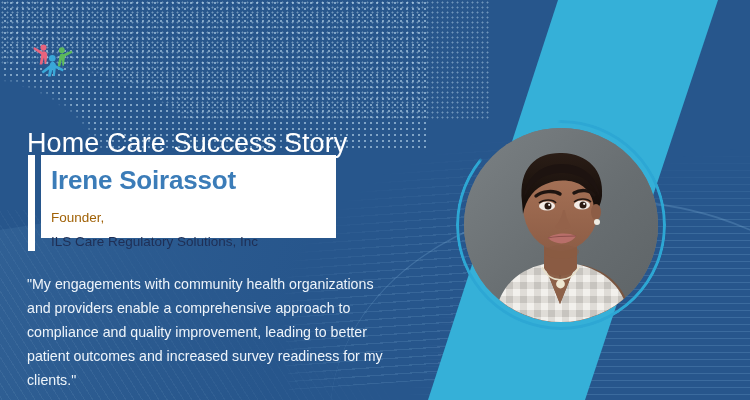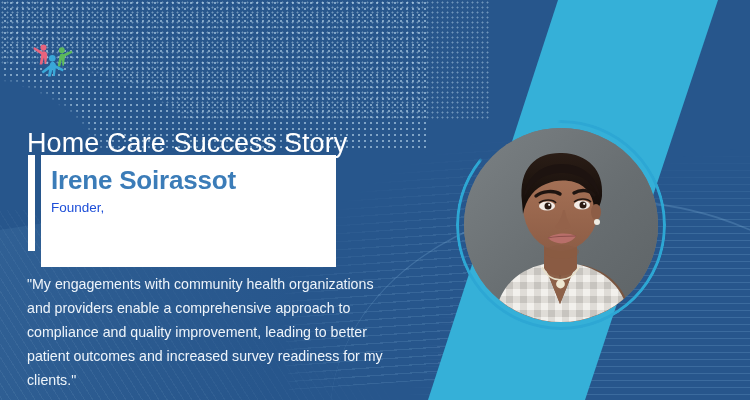--- a/index.html
+++ b/index.html
@@ -154,39 +154,39 @@
     top: 155px;
     width: 7px;
     height: 96px;
     background: #ffffff;
   }
   .name-card {
     position: absolute;
     left: 41px;
     top: 155px;
     width: 295px;
-    height: 112px;
+    height: 83px;
     background: #ffffff;
     box-sizing: border-box;
     padding: 10px 0 0 10px;
   }
   .person-name {
     color: #3b7cb8;
     font-size: 26px;
     font-weight: 700;
     line-height: 30px;
     letter-spacing: -0.2px;
     white-space: nowrap;
   }
   .person-role {
-    color: #1d4ed8;
+    color: #a16207;
     font-size: 13.5px;
     font-weight: 400;
     line-height: 21px;
-    margin-top: 2px;
+    margin-top: 12px;
     white-space: nowrap;
   }
   .person-company {
     color: #1f2f55;
     font-size: 13.5px;
     font-weight: 400;
     line-height: 21px;
     margin-top: 3px;
     white-space: nowrap;
   }
@@ -262,20 +262,21 @@
     <path d="M22.0 21.5 L11.6 29.4 L13.0 31.4 L23.2 24.6 Z" fill="#3aa8d8"></path>
     <path d="M22.6 21.5 L33.8 27.2 L32.8 29.4 L21.9 24.6 Z" fill="#3aa8d8"></path>
   </svg>
 
   <div class="headline">Home Care Success Story</div>
 
   <div class="accent-bar"></div>
   <div class="name-card">
     <div class="person-name">Irene Soirassot</div>
     <div class="person-role">Founder,</div>
+    <div class="person-company">ILS Care Regulatory Solutions, Inc</div>
   </div>
 
   <div class="quote">"My engagements with community health organizations and providers enable a comprehensive approach to compliance and quality improvement, leading to better patient outcomes and increased survey readiness for my clients."</div>
 
   <div class="photo-wrap">
     <div class="photo-ring"></div>
     <div class="photo">
       <svg viewBox="0 0 194 194" width="194" height="194">
         <defs>
           <linearGradient id="bgGrad" x1="0" y1="0" x2="1" y2="1">

